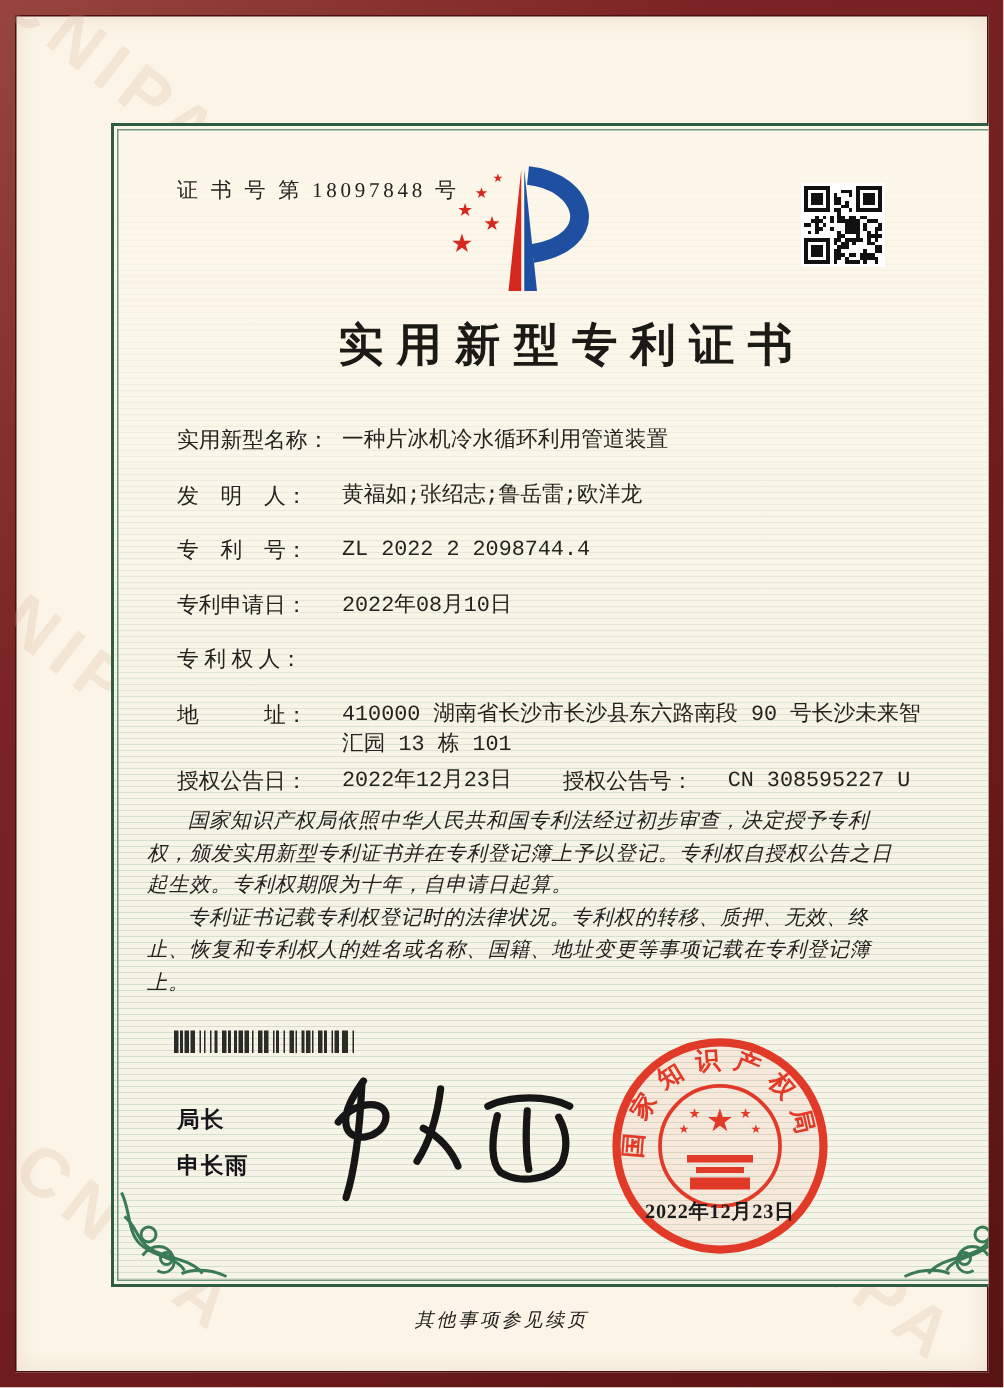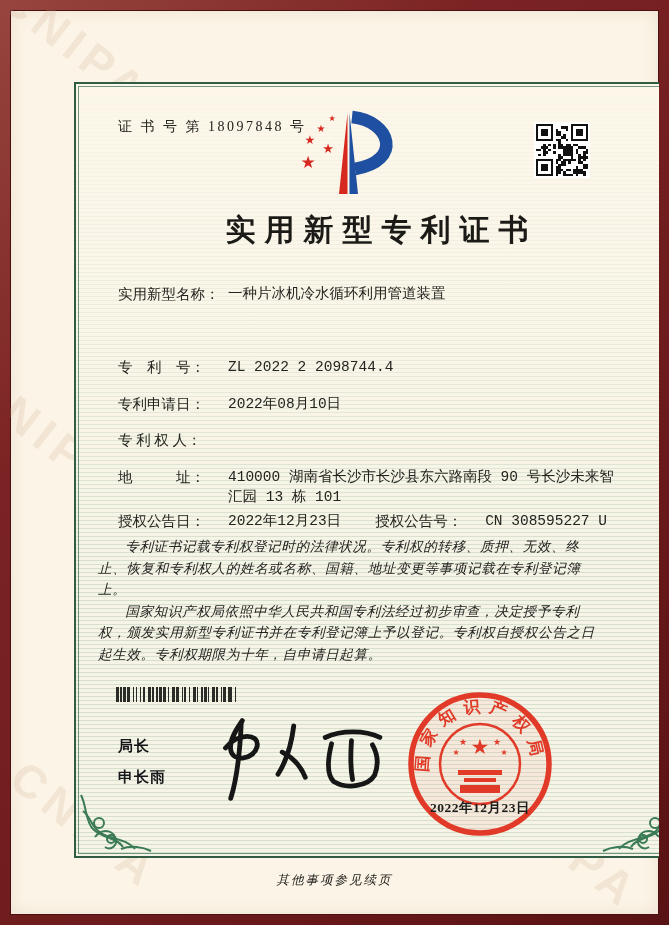--- a/index.html
+++ b/index.html
@@ -214,20 +214,24 @@
         <polygon points="55.5,5 47,86 55.5,86" fill="#d6281e"></polygon>
         <polygon points="57.5,5 57.5,86 66,86" fill="#1f4fa0"></polygon>
       </svg>
 
       <div class="title">实用新型专利证书</div>
 
       <div class="row r0">
         <span class="lbl">实用新型名称：</span>
         <span class="val">一种片冰机冷水循环利用管道装置</span>
       </div>
+      <div class="row r1">
+        <span class="lbl">发　明　人：</span>
+        <span class="val">黄福如;张绍志;鲁岳雷;欧洋龙</span>
+      </div>
       <div class="row r2">
         <span class="lbl">专　利　号：</span>
         <span class="val">ZL 2022 2 2098744.4</span>
       </div>
       <div class="row r3">
         <span class="lbl">专利申请日：</span>
         <span class="val">2022年08月10日</span>
       </div>
       <div class="row r4">
         <span class="lbl">专 利 权 人：</span>
@@ -239,22 +243,22 @@
       <div class="row r6">
         <span class="lbl">授权公告日：</span>
         <span class="val">2022年12月23日</span>
         <span class="pair2">
           <span class="lbl">授权公告号：</span>
           <span class="val">CN 308595227 U</span>
         </span>
       </div>
 
       <div class="paras">
+        <p>国家知识产权局依照中华人民共和国专利法经过初步审查，决定授予专利权，颁发实用新型专利证书并在专利登记簿上予以登记。专利权自授权公告之日起生效。专利权期限为十年，自申请日起算。</p>
         <p>专利证书记载专利权登记时的法律状况。专利权的转移、质押、无效、终止、恢复和专利权人的姓名或名称、国籍、地址变更等事项记载在专利登记簿上。</p>
-        <p>国家知识产权局依照中华人民共和国专利法经过初步审查，决定授予专利权，颁发实用新型专利证书并在专利登记簿上予以登记。专利权自授权公告之日起生效。专利权期限为十年，自申请日起算。</p>
       </div>
 
       <div class="barcode" id="barcode">
           <div style="width: 2.8px; background: rgb(43, 43, 40);"></div>
           <div style="width: 1.4px; background: transparent;"></div>
           <div style="width: 1.4px; background: rgb(43, 43, 40);"></div>
           <div style="width: 1.4px; background: transparent;"></div>
           <div style="width: 2.8px; background: rgb(43, 43, 40);"></div>
           <div style="width: 1.4px; background: transparent;"></div>
           <div style="width: 2.8px; background: rgb(43, 43, 40);"></div>

